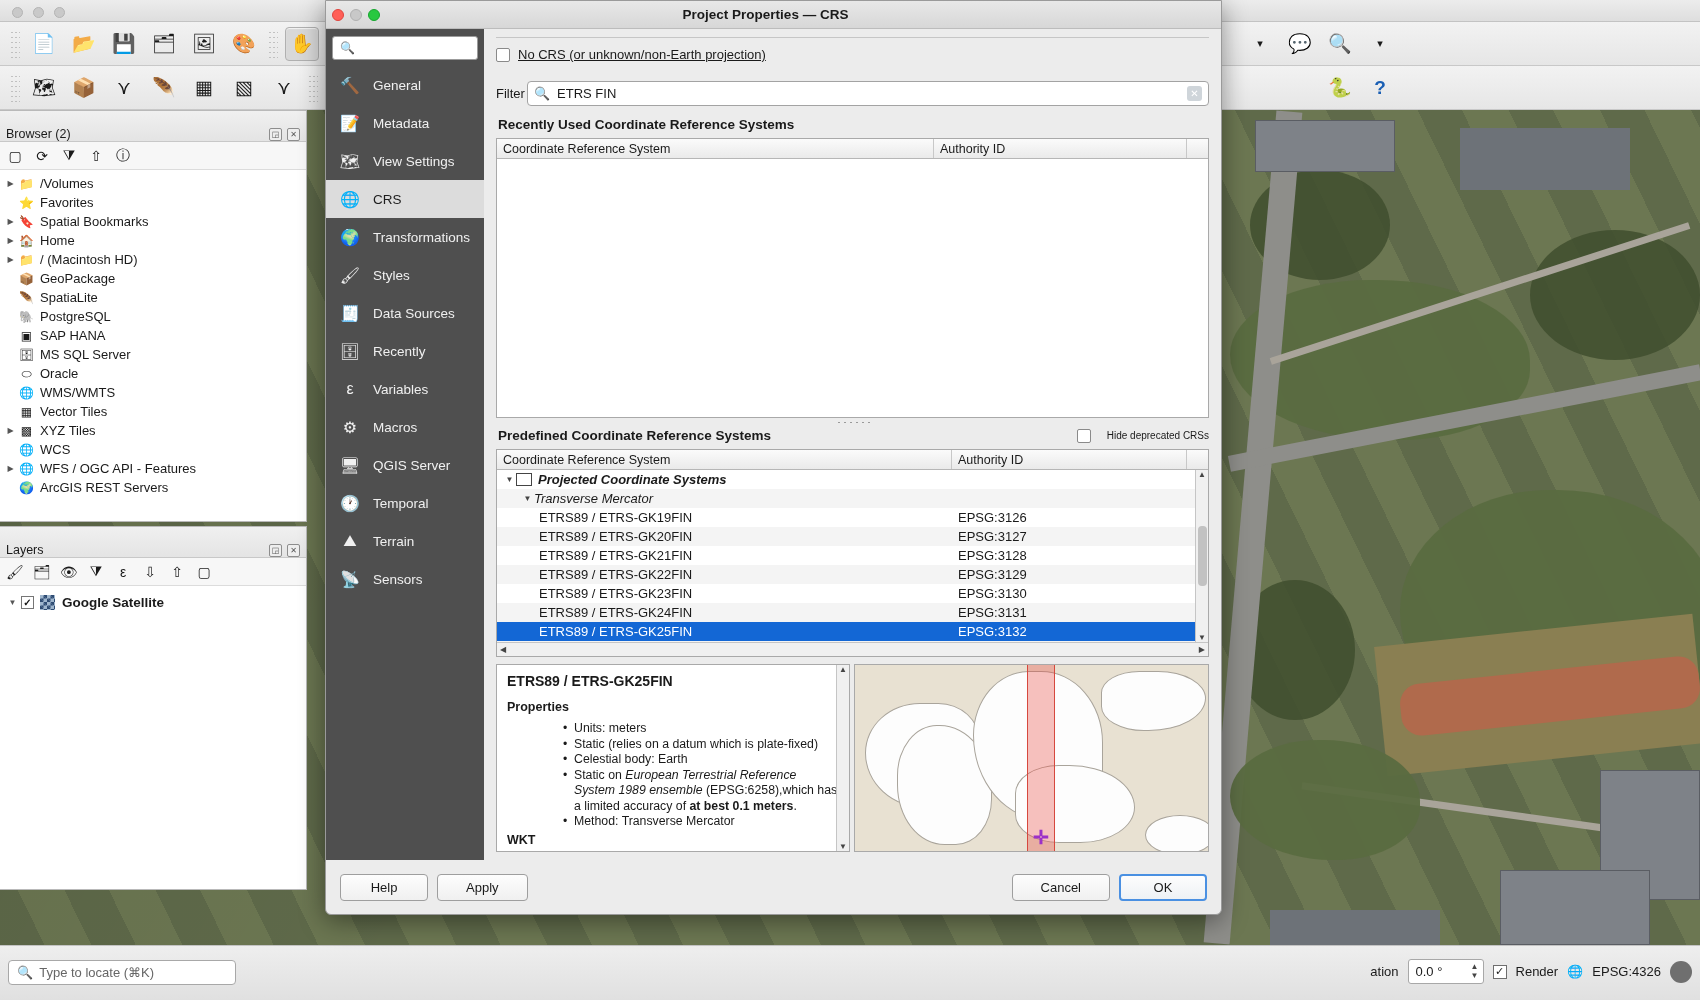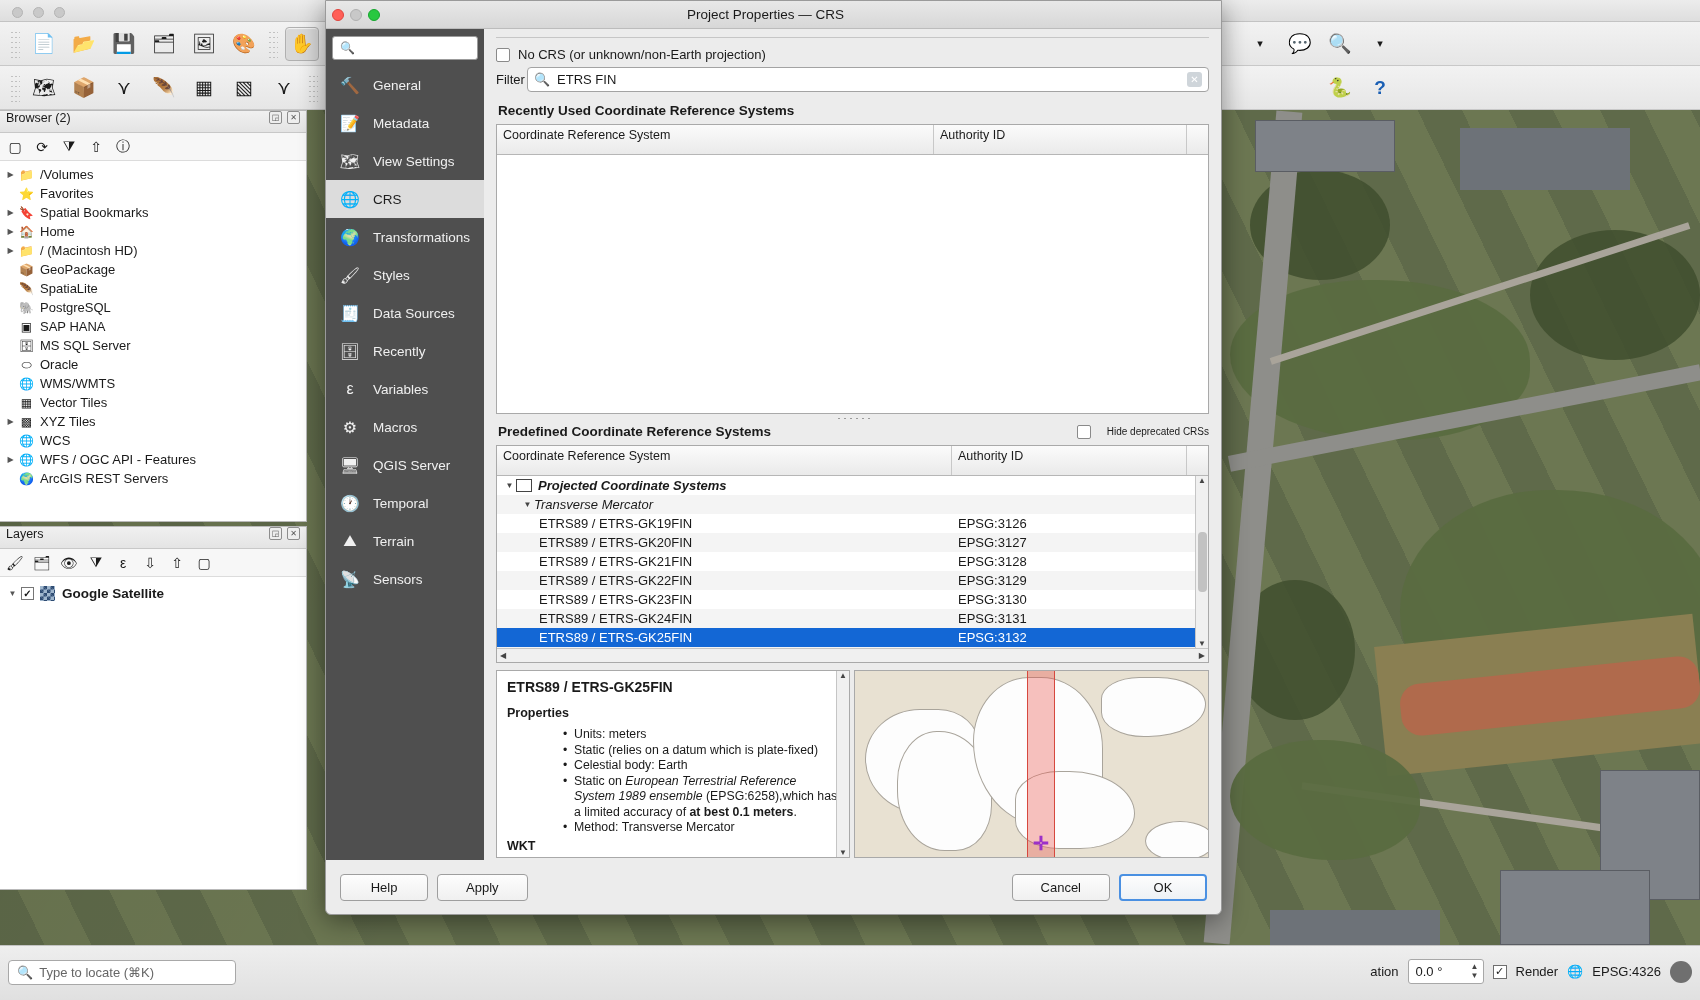--- a/index.html
+++ b/index.html
@@ -54,22 +54,22 @@
   
   #browser-panel {
     position:absolute; left:0; top:110px; width:307px; height:412px;
     background:#fff; border:1px solid #b9b9b9; border-left:none;
   }
   #layers-panel {
     position:absolute; left:0; top:526px; width:307px; height:364px;
     background:#fff; border:1px solid #b9b9b9; border-left:none;
   }
   .panel-title {
-    height:22px; background:linear-gradient(#f0f0f0,#e4e4e4);
-    border-bottom:1px solid #c8c8c8; display:flex; align-items:flex-start;
+    height:31px; background:linear-gradient(#f0f0f0,#e4e4e4);
+    border-bottom:1px solid #c8c8c8; display:flex; align-items:flex-end;
     padding:0 6px; font-size:12.5px;
   }
   .panel-title .ptxt { flex:1; }
   .panel-btn { width:13px; height:13px; margin-left:5px; border:1px solid #8d8d8d; border-radius:2px;
     background:#eee; font-size:8px; display:flex; align-items:center; justify-content:center; color:#555;}
   .panel-toolbar {
     height:28px; background:#f7f7f7; border-bottom:1px solid #dcdcdc;
     display:flex; align-items:center; padding-left:6px; gap:9px;
   }
   .ptb-ico { width:18px; height:18px; display:flex; align-items:center; justify-content:center; font-size:14px;}
@@ -109,21 +109,21 @@
   #dialog {
     position:absolute; left:325px; top:0; width:897px; height:915px;
     background:#ececec; border:1px solid #9a9a9a;
     border-radius:0 0 6px 6px; box-shadow:0 6px 26px rgba(0,0,0,.42);
     display:flex; flex-direction:column;
   }
   #dlg-title {
     height:28px; background:linear-gradient(#e8e8e8,#d7d7d7);
     border-bottom:1px solid #bcbcbc; display:flex; align-items:center; position:relative;
   }
-  #dlg-title .ttext { flex:1; text-align:center; font-weight:normal; font-size:13.5px; }
+  #dlg-title .ttext { flex:1; text-align:center; font-weight:bold; font-size:13.5px; }
   .tl { width:12px; height:12px; border-radius:50%; margin-left:6px; }
   .tl.red{background:#ff5f57;border:1px solid #e0443e;}
   .tl.yel{background:#c8c8c8;border:1px solid #b0b0b0;}
   .tl.grn{background:#28c840;border:1px solid #16a62e;}
   #dlg-body { flex:1; display:flex; min-height:0; }
 
   
   #dlg-sidebar { width:158px; background:#4f4f4f; display:flex; flex-direction:column; }
   #side-search {
     margin:7px 6px 6px 6px; height:24px; background:#fff; border:1px solid #9b9b9b;
@@ -134,29 +134,29 @@
     height:38px; display:flex; align-items:center; padding-left:13px;
     color:#f0f0f0; font-size:13.5px; gap:12px;
   }
   .side-item.sel { background:#dcdcdc; color:#1d1d1d; }
   .sico { width:22px; height:22px; display:flex; align-items:center; justify-content:center; font-size:16px;}
 
   
   #dlg-content { flex:1; background:#ececec; display:flex; flex-direction:column; padding:8px 12px 0 12px; min-width:0;}
   .sect-title { font-weight:bold; font-size:13.5px; margin:2px 0 6px 2px; }
   hr.thin { border:none; border-top:1px solid #c6c6c6; margin:0 0 9px 0; }
-  .cb-row { display:flex; align-items:center; gap:8px; margin-bottom:5px; }
+  .cb-row { display:flex; align-items:center; gap:8px; margin-bottom:19px;text-decoration:underline; }
   .cbox { width:14px; height:14px; border:1px solid #8a8a8a; background:#fff; border-radius:2px; flex:none;}
   .filter-row { display:flex; align-items:center; gap:2px; margin-bottom:9px; }
   .filter-input { flex:1; height:25px; background:#fff; border:1px solid #a3a3a3; border-radius:4px;
     display:flex; align-items:center; padding:0 6px; gap:7px; font-size:13px;}
   .clear-x { margin-left:auto; width:15px; height:15px; border-radius:3px; background:#cfd5da;
     color:#fff; display:flex; align-items:center; justify-content:center; font-size:10px;}
   .tbl-wrap { background:#fff; border:1px solid #a9a9a9; display:flex; flex-direction:column; min-height:0;}
-  .tbl-head { display:flex; height:30px; background:linear-gradient(#fbfbfb,#eaeaea); border-bottom:1px solid #b6b6b6;}
+  .tbl-head { display:flex; height:20px; background:linear-gradient(#fbfbfb,#eaeaea); border-bottom:1px solid #b6b6b6;}
   .th { padding:3px 6px; font-size:12.5px; border-right:1px solid #c8c8c8; overflow:hidden; white-space:nowrap;}
   .recent-body { height:258px; background:#fff; }
   .splitter { height:9px; display:flex; align-items:center; justify-content:center; }
   .splitter .dots { width:34px; height:3px;
     background-image: radial-gradient(circle, #9a9a9a 1px, transparent 1px);
     background-size:6px 3px;}
   .sect-row { display:flex; align-items:center; margin:1px 0 6px 0; }
   .sect-row .sect-title { margin:0 0 0 2px; }
   .hide-dep { margin-left:auto; display:flex; align-items:center; gap:16px; font-size:10px;}
   .rows { position:relative; overflow:hidden; }

